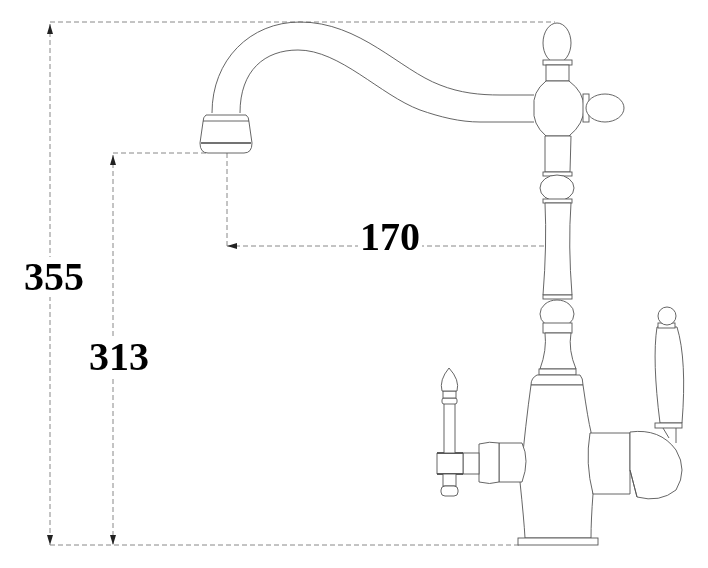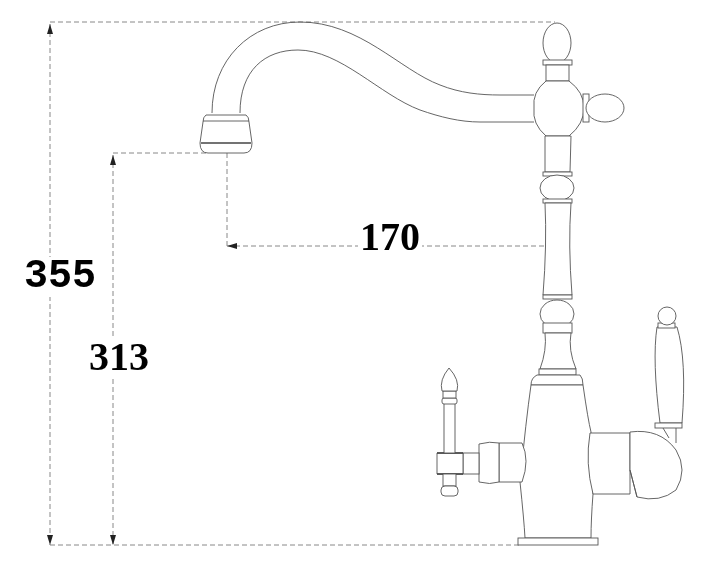--- a/index.html
+++ b/index.html
@@ -95,15 +95,15 @@
     <path class="outline" d="M630,432 Q660,428 676,450 Q688,470 676,490 Q660,503 637,497 L630,470 Z"></path>
     <line class="line" x1="630" y1="470" x2="637" y2="497"></line>
     <path class="outline" d="M657,327 L677,327 Q687,360 682,423 L660,423 Q652,360 657,327 Z"></path>
     <rect class="outline" x="655" y="423" width="27" height="5"></rect>
     <path class="line" d="M663,428 L669,438 M676,428 L676,443"></path>
     <rect class="outline" x="658" y="323" width="17" height="5"></rect>
     <circle class="outline" cx="667" cy="316" r="9"></circle>
   </g>
 </svg>
 
-<div class="label" style="left:22px; top:257px;font-family:Liberation Mono, monospace;">355</div>
+<div class="label" style="left:22px; top:257px;">355</div>
 <div class="label" style="left:87px; top:337px;">313</div>
 <div class="label" style="left:358px; top:217px;">170</div>
 
 </body></html>

